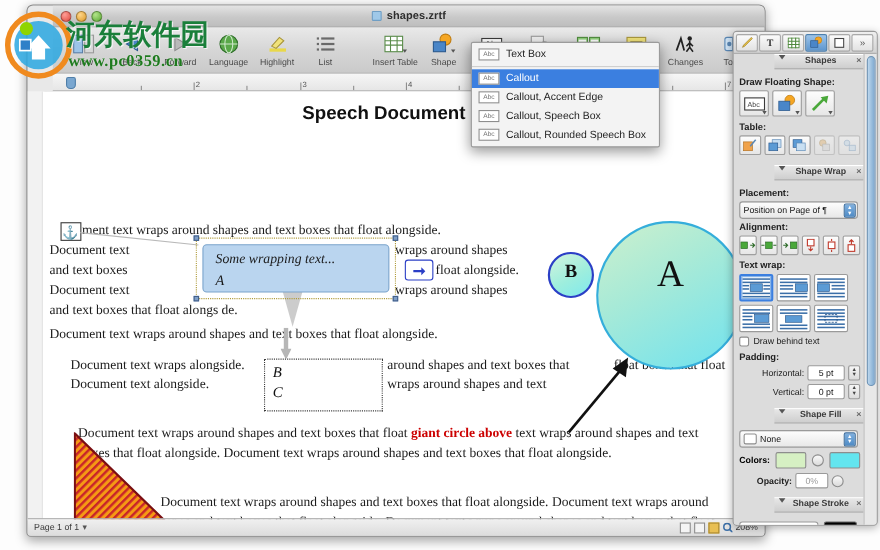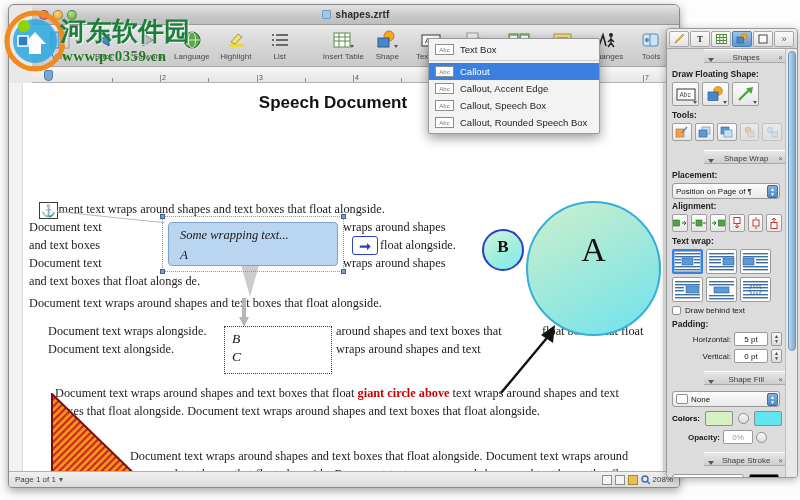--- a/index.html
+++ b/index.html
@@ -14,21 +14,21 @@
   #app {
     position: relative;
     width: 800px; height: 500px;
     overflow: hidden;
     background: #fdfdfd;
   }
 
   
   .window {
     position: absolute;
-    left: 8px; top: 4px;
+    left: 24px; top: 4px;
     width: 672px; height: 484px;
     border: 1px solid #8a8a8a;
     border-radius: 6px 6px 4px 4px;
     background: #e8e8e8;
     box-shadow: 0 3px 10px rgba(0,0,0,.35);
     overflow: hidden;
     padding-left: 23px;
   }
   .titlebar {
     height: 20px;
@@ -349,23 +349,23 @@
     position: absolute; left: 2px; top: 2px;
     width: 8px; height: 300px; border-radius: 4px;
     background: linear-gradient(90deg,#bcd7ee,#7fa9cf);
     border: 1px solid #6d93b6;
   }
   .pane-head {
     height: 14px;
     background: linear-gradient(180deg,#e7e7e7,#cecece);
     border-top: 1px solid #fff;
     border-bottom: 1px solid #aaa;
-    display: flex; align-items: flex-end;
+    display: flex; align-items: flex-start;
     padding: 0 4px;
-    font-size: 8px; font-weight: normal; color: #3b3b3b;
+    font-size: 8px; font-weight: bold; color: #3b3b3b;
     position: relative;
     margin-left: 37px;
   }
   .pane-head .ph-title { flex: 1; text-align: center; }
   .pane-head .tri {
     width: 0; height: 0;
     border-left: 3.5px solid transparent;
     border-right: 3.5px solid transparent;
     border-top: 4px solid #555;
   }
@@ -876,21 +876,21 @@
             <span class="mini-caret"></span>
           </div>
           <div class="tool-btn">
             <svg width="18" height="16" viewBox="0 0 18 16">
               <line x1="2" y1="14" x2="13" y2="3" stroke="#4aa83a" stroke-width="2.4"></line>
               <path d="M16 1 L9 2.5 L14.5 8 Z" fill="#4aa83a"></path>
             </svg>
             <span class="mini-caret"></span>
           </div>
         </div>
-        <div class="sect-label">Tools:</div>
+        <div class="sect-label">Table:</div>
         <div class="btn-row">
           <div class="tool-btn sm">
             <svg width="13" height="12" viewBox="0 0 13 12">
               <rect x="1" y="3" width="8" height="8" fill="#f0a24a" stroke="#b26f1e" stroke-width=".6"></rect>
               <path d="M7 7 L12 1" stroke="#5b88b5" stroke-width="1.4"></path>
             </svg>
           </div>
           <div class="tool-btn sm">
             <svg width="13" height="12" viewBox="0 0 13 12">
               <rect x="4" y="1" width="8" height="7" fill="#c8dff2" stroke="#5b88b5" stroke-width=".6"></rect>

